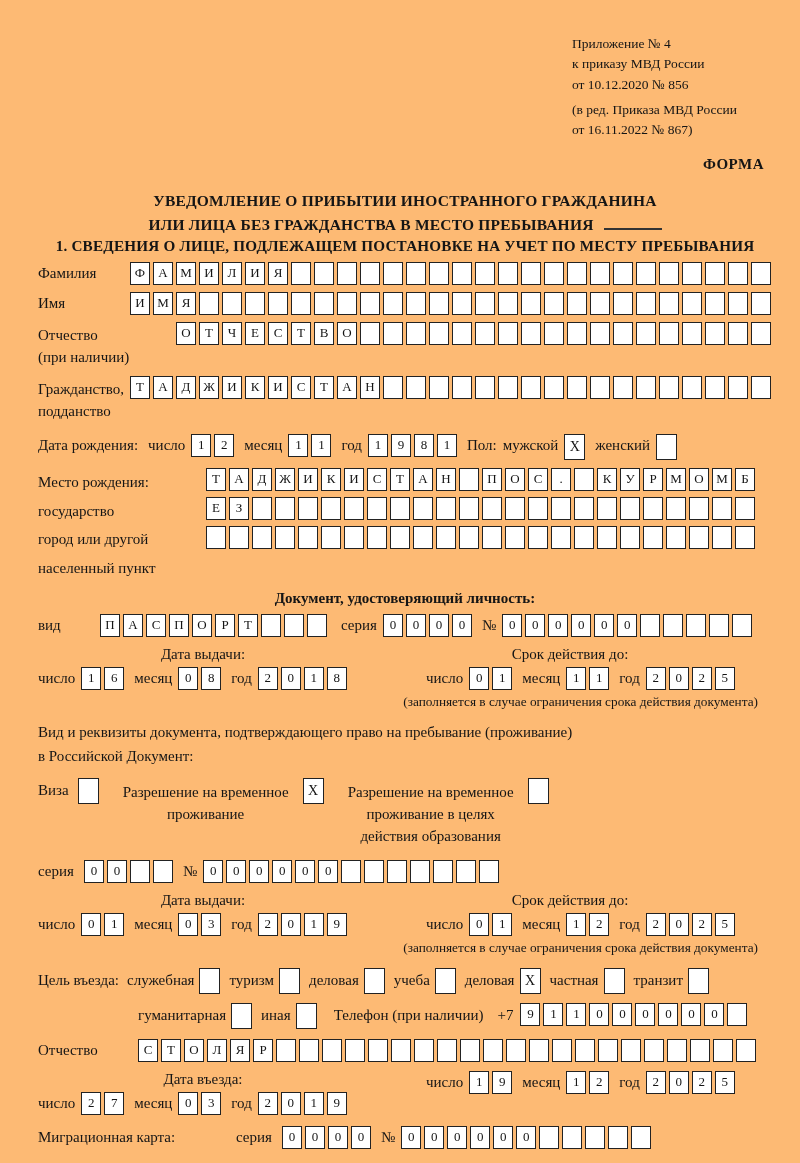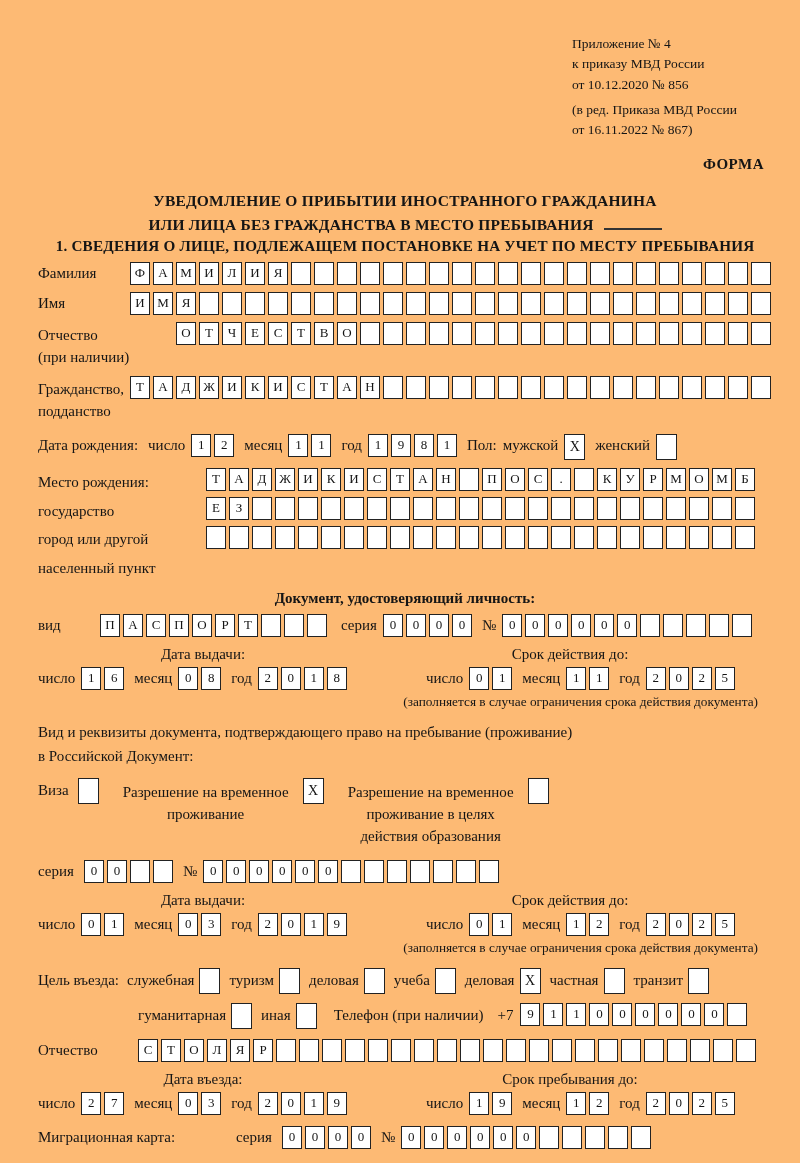--- a/index.html
+++ b/index.html
@@ -658,21 +658,20 @@
         <span class="lbl">год</span>
         <span class="boxrow">
             <span class="cbox">2</span>
             <span class="cbox">0</span>
             <span class="cbox">1</span>
             <span class="cbox">9</span>
           </span>
       </div>
     </div>
     <div class="dcol-r">
-      <div class="dhead">Срок пребывания до:</div>
       <div class="dgrp" style="margin-left:58px;">
         <span class="lbl">число</span>
         <span class="boxrow">
             <span class="cbox">1</span>
             <span class="cbox">9</span>
           </span>
           <span class="gap"></span>
         <span class="lbl">месяц</span>
         <span class="boxrow">
             <span class="cbox">1</span>

